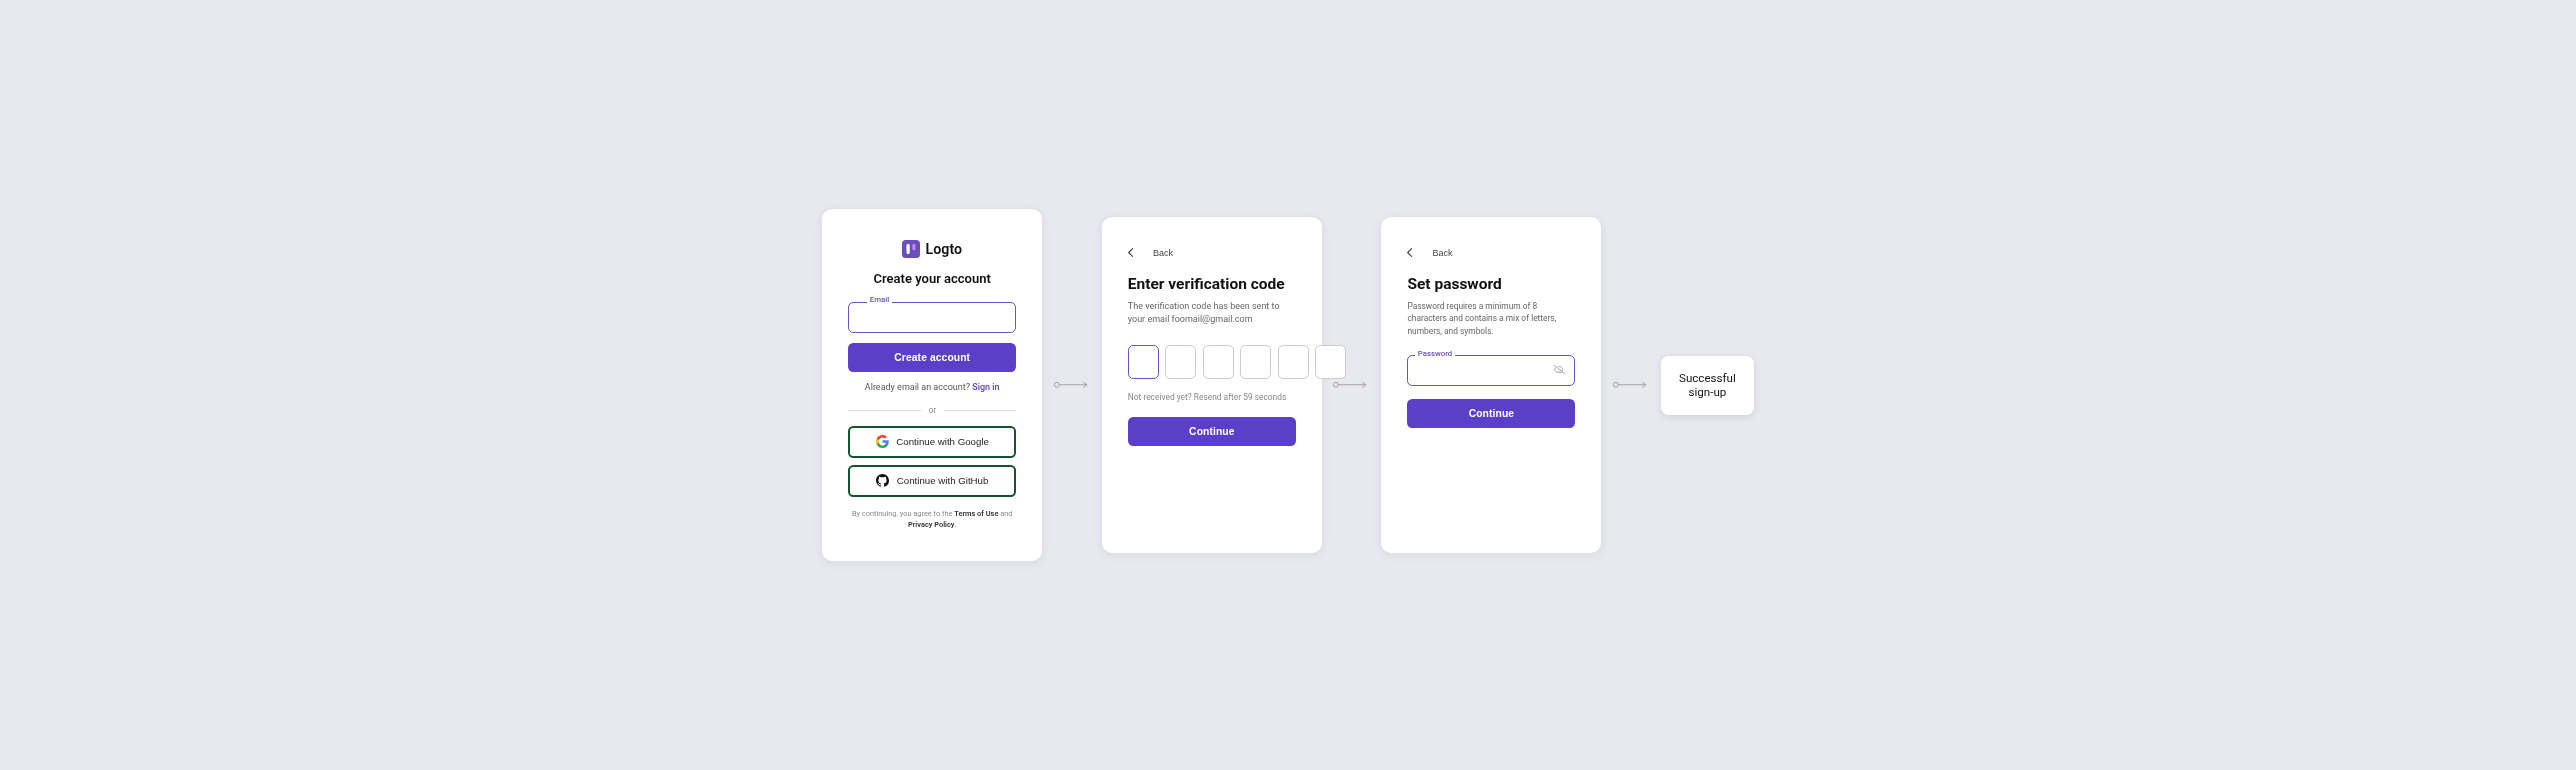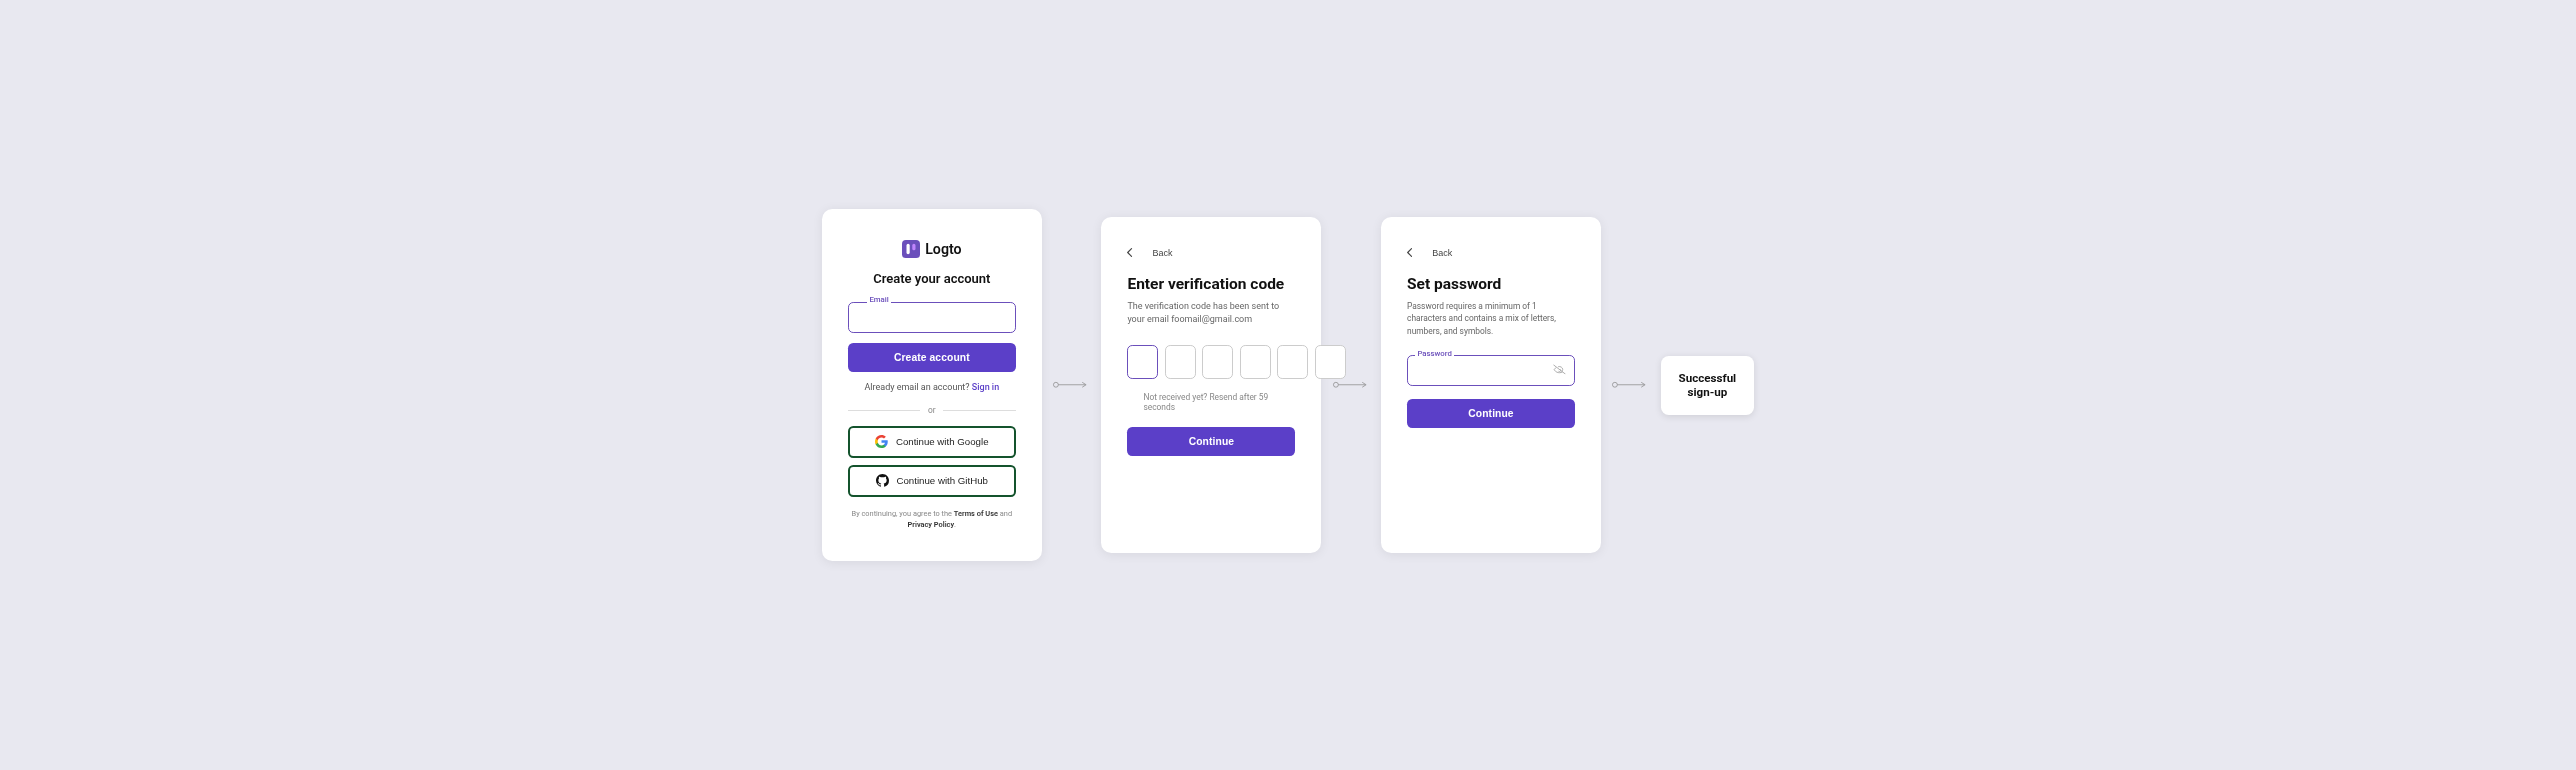--- a/index.html
+++ b/index.html
@@ -198,21 +198,20 @@
       outline: none;
       color: #111;
     }
     .otp-input.empty {
       border-color: #ccc;
     }
     .resend-text {
       font-size: 8.4px;
       color: #888;
       margin-bottom: 15.5px;
-      margin-left: 16px;
     }
     
     .card3-title {
       font-size: 15.5px;
       font-weight: 700;
       color: #111;
       margin-bottom: 6.5px;
     }
     .card3-subtitle {
       font-size: 8.4px;
@@ -253,21 +252,21 @@
       color: #999;
     }
     
     .success-box {
       background: #fff;
       border-radius: 7.8px;
       padding: 15.5px 18px;
       box-shadow: 0 1.3px 7.8px rgba(0,0,0,0.1);
       text-align: center;
       font-size: 11.6px;
-      font-weight: 700;
+      font-weight: 400;
       color: #111;
       white-space: pre-line;
       flex-shrink: 0;
     }
     
     .google-icon {
       width: 13px;
       height: 13px;
     }
     
@@ -379,21 +378,21 @@
 
   <div class="card">
     <button class="back-btn">
       <svg width="5.2" height="9" viewBox="0 0 8 14" fill="none" xmlns="http://www.w3.org/2000/svg">
         <polyline points="7,1 1,7 7,13" fill="none" stroke="#444" stroke-width="1.8" stroke-linecap="round" stroke-linejoin="round"></polyline>
       </svg>
       <span>Back</span>
     </button>
 
     <div class="card3-title">Set password</div>
-    <div class="card3-subtitle">Password requires a minimum of 1 characters and contains a mix of letters, numbers, and symbols.</div>
+    <div class="card3-subtitle">Password requires a minimum of 8 characters and contains a mix of letters, numbers, and symbols.</div>
 
     <div class="password-input-group">
       <label class="password-label">Password</label>
       <input type="password" class="password-input" style="">
       <span class="eye-icon">
         <svg width="13" height="10.3" viewBox="0 0 20 16" fill="none" xmlns="http://www.w3.org/2000/svg">
           <path d="M1 1l18 14M8.5 3.5A5 5 0 0115 8c0 .9-.25 1.75-.68 2.47M4.5 5.5C2.8 6.6 1.5 8 1.5 8s2.5 5 8.5 5c1.6 0 3-.4 4.2-1" stroke="#aaa" stroke-width="1.5" stroke-linecap="round"></path>
           <path d="M11.7 8.3a2 2 0 01-2.7 2.7" stroke="#aaa" stroke-width="1.5" stroke-linecap="round"></path>
         </svg>
       </span>

